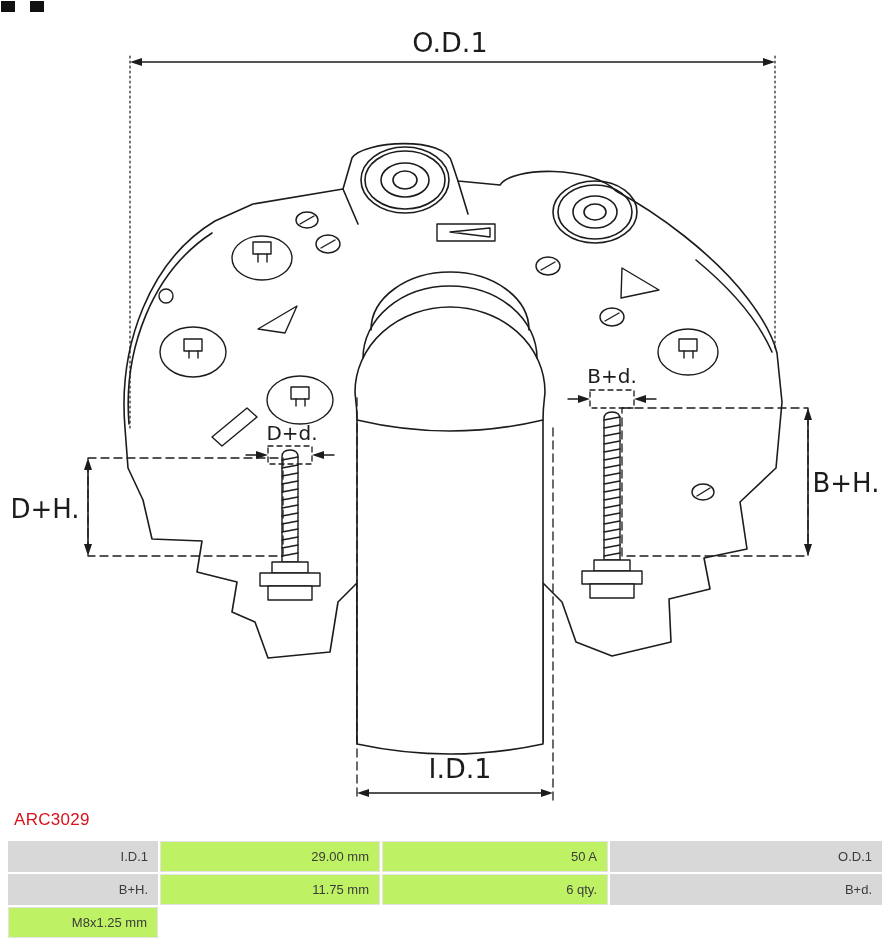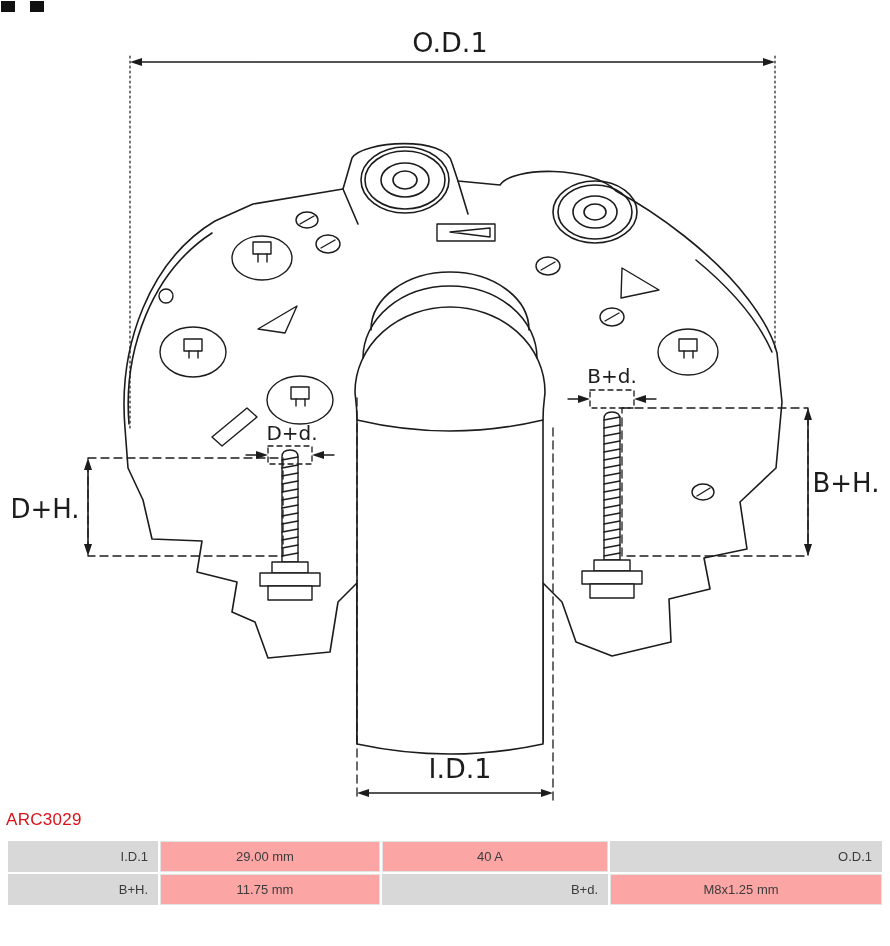--- a/index.html
+++ b/index.html
@@ -6,29 +6,29 @@
   #page{position:relative;width:890px;height:946px;background:#fff;overflow:hidden;
         font-family:"Liberation Sans",sans-serif;}
   
   .logo-frag{position:absolute;top:1px;left:1px;width:60px;height:13px;}
   .logo-frag .sq{position:absolute;top:0;width:14px;height:11px;background:#111;}
   .logo-frag .sq.a{left:0;}
   .logo-frag .sq.b{left:29px;}
   
   .drawing{position:absolute;top:0;left:0;}
   
-  .part-number{position:absolute;top:810px;left:6px;font-size:17px;color:#d9121a;
+  .part-number{position:absolute;top:810px;left:14px;font-size:17px;color:#d9121a;
                letter-spacing:.3px;}
   
   .spec-table{position:absolute;top:841px;left:8px;width:874px;display:grid;
               grid-template-columns:150px 220px 226px 1fr;gap:2px;}
   .spec-table .cell{height:31px;line-height:31px;font-size:13px;color:#3c3c3c;
                     text-align:right;padding-right:10px;box-sizing:border-box;}
   .spec-table .lbl{background:#d8d8d8;}
-  .spec-table .val{background:#fca5a5;border:1px solid #e3e3e3;line-height:29px;text-align:center;}
+  .spec-table .val{background:#bef264;border:1px solid #e3e3e3;line-height:29px;}
 </style>
 </head>
 <body>
 
 <div id="page">
 
   <div class="logo-frag">
     <span class="sq a"></span>
     <span class="sq b"></span>
   </div>
@@ -190,23 +190,24 @@
       <text x="612" y="383" font-size="20" text-anchor="middle">B+d.</text>
     </g>
   </svg>
 
   <div class="part-number">ARC3029</div>
 
   <div class="spec-table">
 
     <div class="cell lbl">I.D.1</div>
     <div class="cell val">29.00 mm</div>
-    <div class="cell val">40 A</div>
+    <div class="cell val">50 A</div>
 
     <div class="cell lbl">O.D.1</div>
     <div class="cell lbl">B+H.</div>
     <div class="cell val">11.75 mm</div>
 
+    <div class="cell val">6 qty.</div>
     <div class="cell lbl">B+d.</div>
     <div class="cell val">M8x1.25 mm</div>
   </div>
 
 </div>
 
 </body></html>

